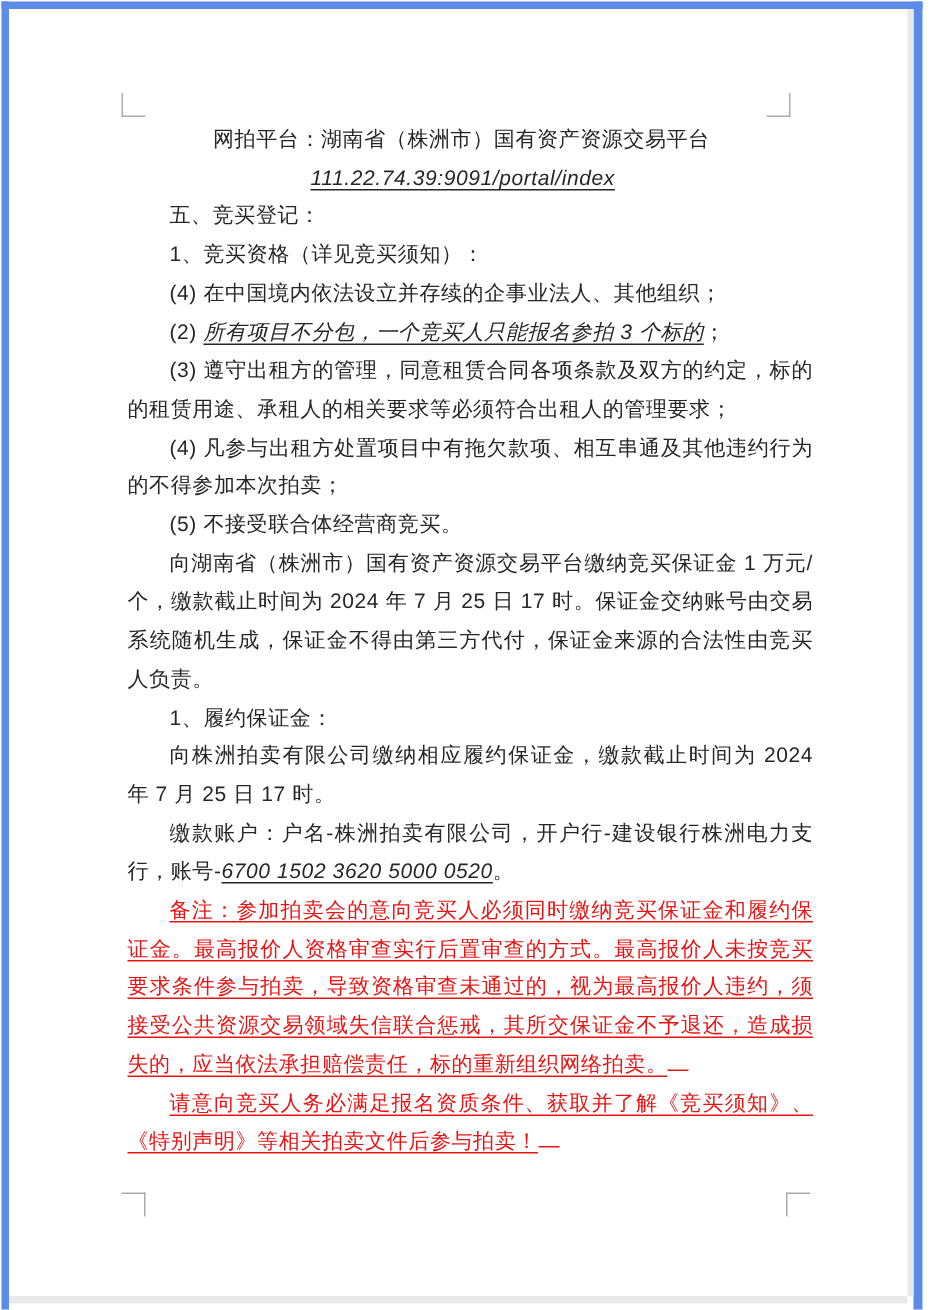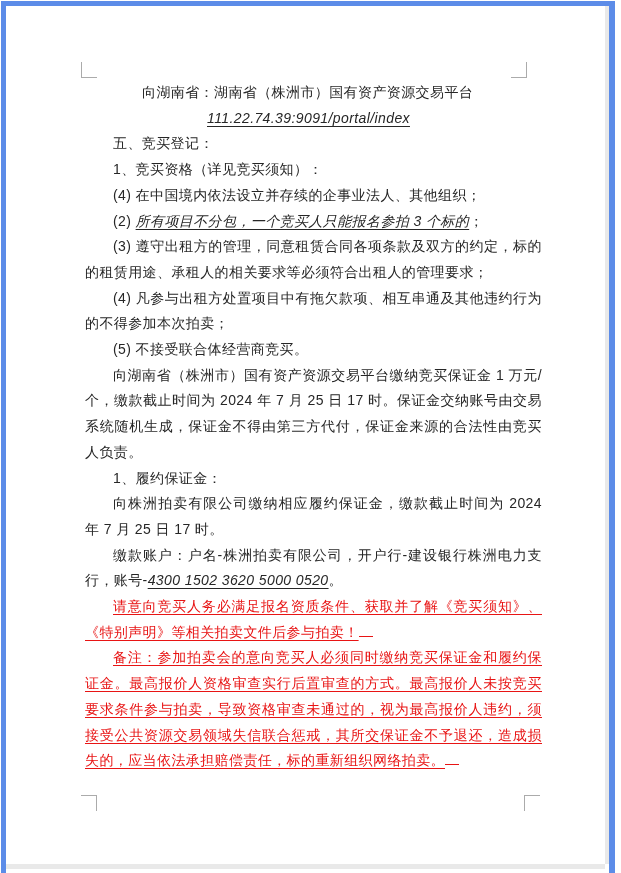--- a/index.html
+++ b/index.html
@@ -49,28 +49,28 @@
 <div class="bar bar-right"></div>
 <div class="gutter-right"></div>
 <div class="gutter-bottom"></div>
 
 <div class="mark mark-tl"></div>
 <div class="mark mark-tr"></div>
 <div class="mark mark-bl"></div>
 <div class="mark mark-br"></div>
 
 <div class="content">
-  <p class="platform-line">向湖南省：湖南省（株洲市）国有资产资源交易平台</p>
+  <p class="platform-line">网拍平台：湖南省（株洲市）国有资产资源交易平台</p>
   <p class="url-line"><span class="u">111.22.74.39:9091/portal/index</span></p>
   <p>五、竞买登记：</p>
   <p>1、竞买资格（详见竞买须知）：</p>
   <p>(4) 在中国境内依法设立并存续的企事业法人、其他组织；</p>
   <p><span>(2) </span><span class="u">所有项目不分包，一个竞买人只能报名参拍 3 个标的</span><span>；</span></p>
   <p>(3) 遵守出租方的管理，同意租赁合同各项条款及双方的约定，标的的租赁用途、承租人的相关要求等必须符合出租人的管理要求；</p>
   <p>(4) 凡参与出租方处置项目中有拖欠款项、相互串通及其他违约行为的不得参加本次拍卖；</p>
   <p>(5) 不接受联合体经营商竞买。</p>
   <p>向湖南省（株洲市）国有资产资源交易平台缴纳竞买保证金 1 万元/个，缴款截止时间为 2024 年 7 月 25 日 17 时。保证金交纳账号由交易系统随机生成，保证金不得由第三方代付，保证金来源的合法性由竞买人负责。</p>
   <p>1、履约保证金：</p>
   <p>向株洲拍卖有限公司缴纳相应履约保证金，缴款截止时间为 2024 年 7 月 25 日 17 时。</p>
-  <p><span>缴款账户：户名-株洲拍卖有限公司，开户行-建设银行株洲电力支行，账号-</span><span class="u">4300 1502 3620 5000 0520</span><span>。</span></p>
+  <p><span>缴款账户：户名-株洲拍卖有限公司，开户行-建设银行株洲电力支行，账号-</span><span class="u">6700 1502 3620 5000 0520</span><span>。</span></p>
+  <p class="red"><span>备注：参加拍卖会的意向竞买人必须同时缴纳竞买保证金和履约保证金。最高报价人资格审查实行后置审查的方式。最高报价人未按竞买要求条件参与拍卖，导致资格审查未通过的，视为最高报价人违约，须接受公共资源交易领域失信联合惩戒，其所交保证金不予退还，造成损失的，应当依法承担赔偿责任，标的重新组织网络拍卖。</span><span class="tail"></span></p>
   <p class="red"><span>请意向竞买人务必满足报名资质条件、获取并了解《竞买须知》、《特别声明》等相关拍卖文件后参与拍卖！</span><span class="tail"></span></p>
-  <p class="red"><span>备注：参加拍卖会的意向竞买人必须同时缴纳竞买保证金和履约保证金。最高报价人资格审查实行后置审查的方式。最高报价人未按竞买要求条件参与拍卖，导致资格审查未通过的，视为最高报价人违约，须接受公共资源交易领域失信联合惩戒，其所交保证金不予退还，造成损失的，应当依法承担赔偿责任，标的重新组织网络拍卖。</span><span class="tail"></span></p>
 </div>
 
 </body></html>

